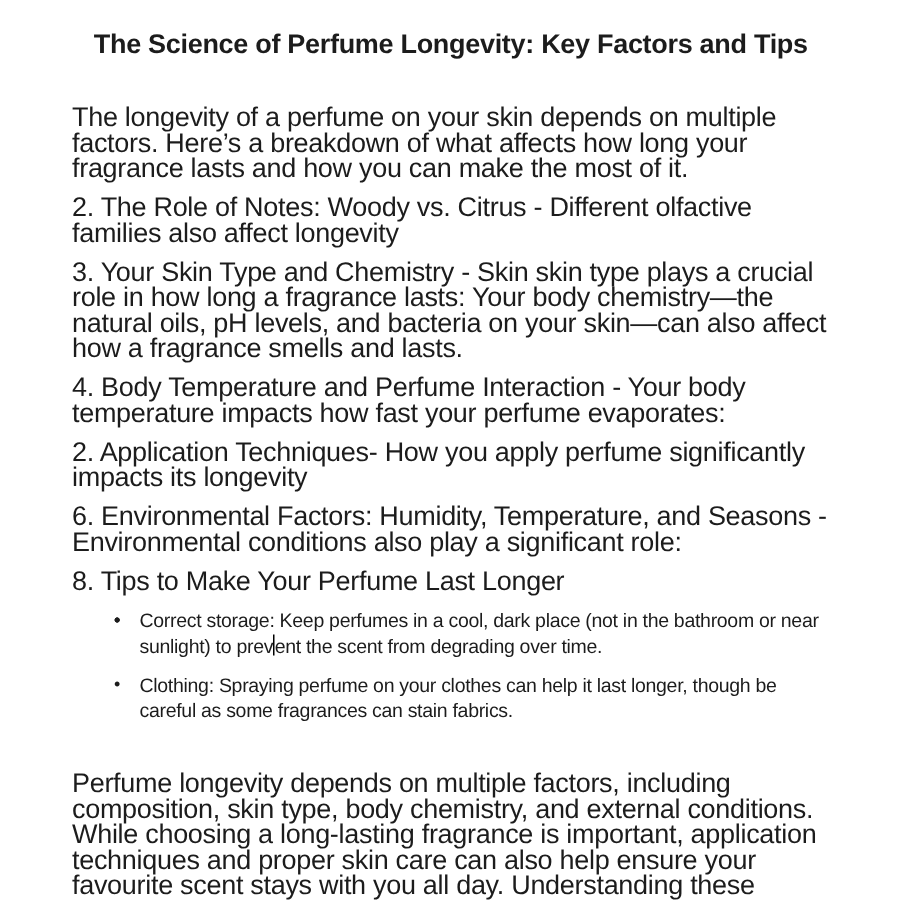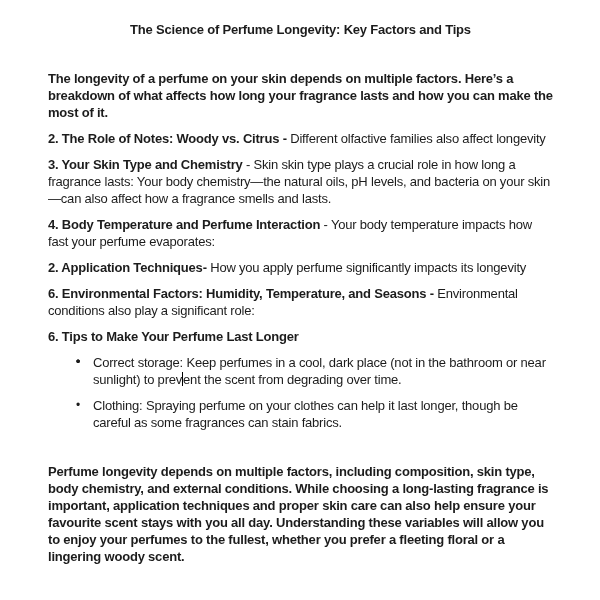--- a/index.html
+++ b/index.html
@@ -16,30 +16,30 @@
   }
   .page {
     box-sizing: border-box;
     width: 600px;
     height: 600px;
     padding: 21px 47px 0 48px;
     background: #ffffff;
   }
   .para {
     margin: 0 0 9px 0;
-    font-size: 13px;
+    font-size: 18px;
     line-height: 17px;
     letter-spacing: -0.2px;
   }
   .title {
     text-align: center;
     font-weight: 700;
   }
   .bold {
-    font-weight: 700;
+    font-weight: 400;
     margin-top: 32px;
   }
   ul.tips {
     list-style: none;
     margin: 0;
     padding: 0;
   }
   ul.tips li {
     position: relative;
     padding-left: 45px;
@@ -92,21 +92,21 @@
     <span class="bold">2. Application Techniques-</span>
     <span>How you apply perfume significantly impacts its longevity</span>
   </p>
 
   <p class="para">
     <span class="bold">6. Environmental Factors: Humidity, Temperature, and Seasons -</span>
     <span>Environmental conditions also play a significant role:</span>
   </p>
 
   <p class="para">
-    <span class="bold">6. Tips to Make Your Perfume Last Longer</span>
+    <span class="bold">8. Tips to Make Your Perfume Last Longer</span>
     <span></span>
   </p>
 
   <ul class="tips">
     <li>
       <span class="bullet">•</span>
     </li>
     <li>
       <span class="bullet">•</span>
     </li>

